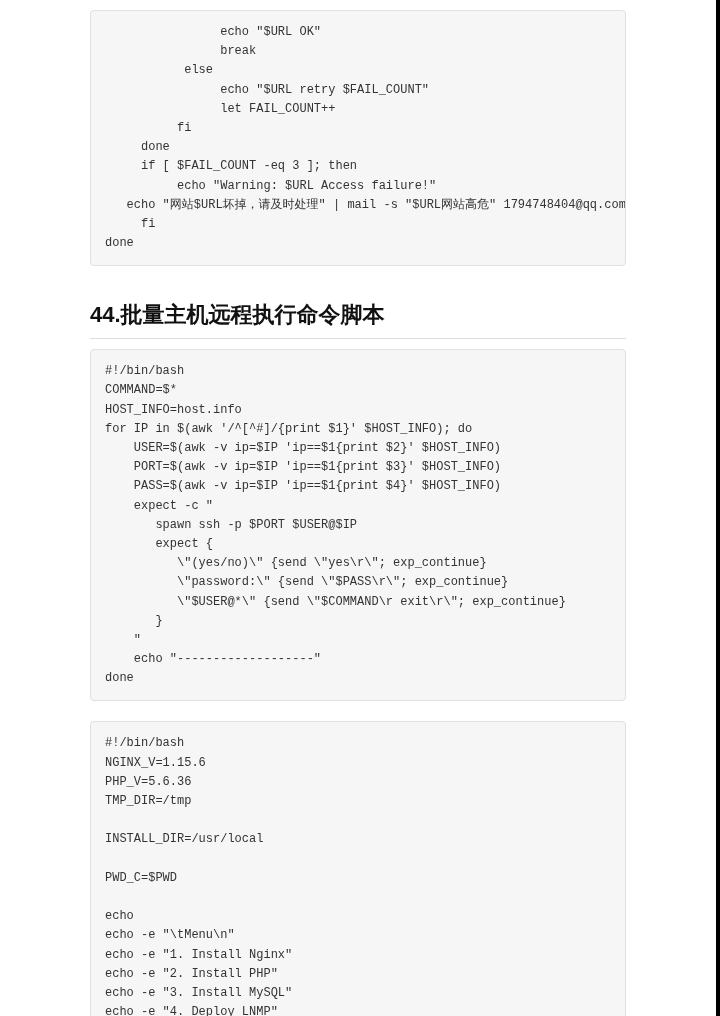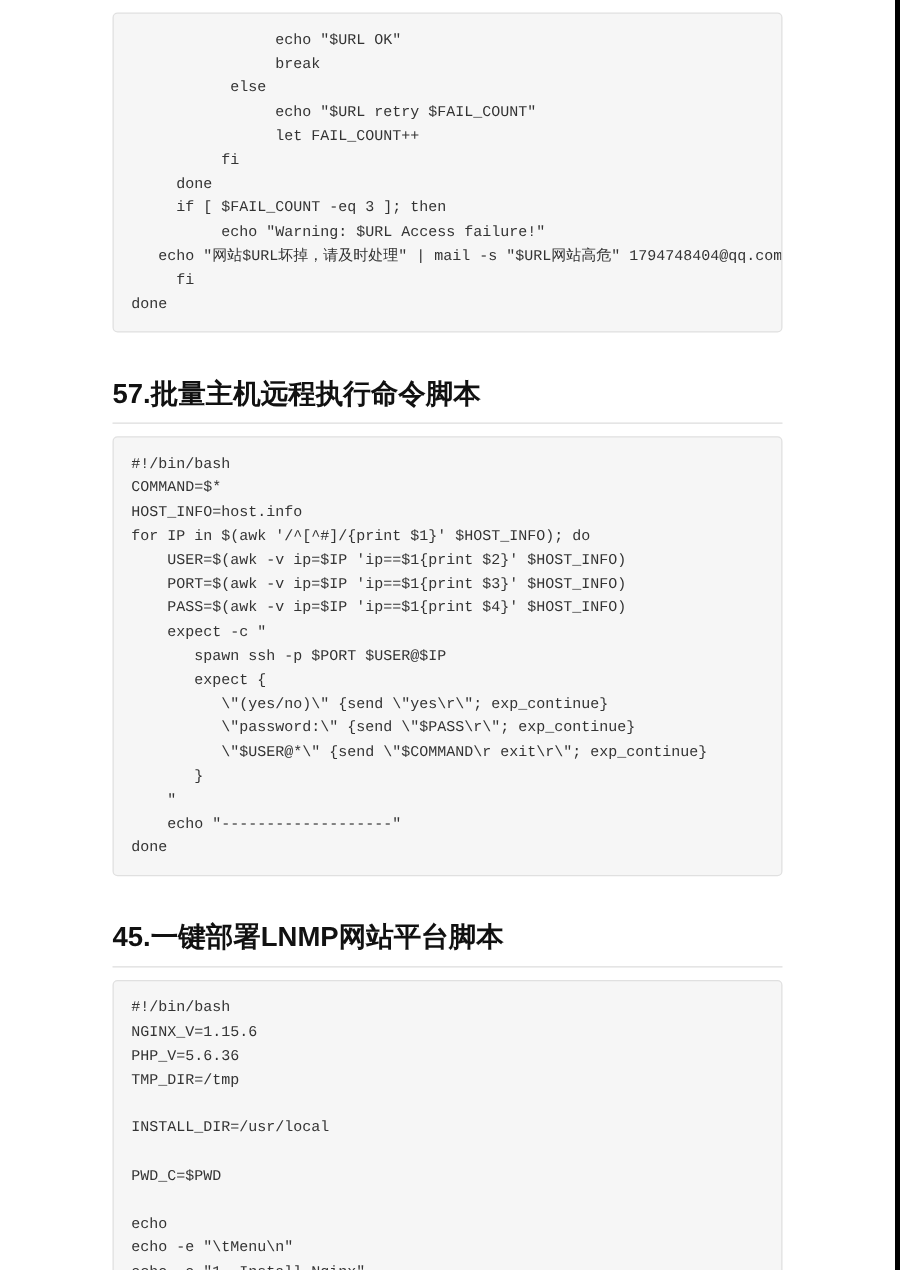--- a/index.html
+++ b/index.html
@@ -46,41 +46,40 @@
                 echo "$URL retry $FAIL_COUNT"
                 let FAIL_COUNT++
           fi
      done
      if [ $FAIL_COUNT -eq 3 ]; then
           echo "Warning: $URL Access failure!"
    echo "网站$URL坏掉，请及时处理" | mail -s "$URL网站高危" 1794748404@qq.com 
      fi
 done</div>
 
-  <h2 class="heading">57.批量主机远程执行命令脚本</h2>
+  <h2 class="heading">44.批量主机远程执行命令脚本</h2>
 
   <div class="code-block">#!/bin/bash
 COMMAND=$*
 HOST_INFO=host.info
 for IP in $(awk '/^[^#]/{print $1}' $HOST_INFO); do
     USER=$(awk -v ip=$IP 'ip==$1{print $2}' $HOST_INFO)
     PORT=$(awk -v ip=$IP 'ip==$1{print $3}' $HOST_INFO)
     PASS=$(awk -v ip=$IP 'ip==$1{print $4}' $HOST_INFO)
     expect -c "
        spawn ssh -p $PORT $USER@$IP
        expect {
           \"(yes/no)\" {send \"yes\r\"; exp_continue}
           \"password:\" {send \"$PASS\r\"; exp_continue}
           \"$USER@*\" {send \"$COMMAND\r exit\r\"; exp_continue}
        }
     "
     echo "-------------------"
 done</div>
 
-  <h2 class="heading">45.一键部署LNMP网站平台脚本</h2>
 
   <div class="code-block">#!/bin/bash
 NGINX_V=1.15.6
 PHP_V=5.6.36
 TMP_DIR=/tmp
 
 INSTALL_DIR=/usr/local
 
 PWD_C=$PWD
 

